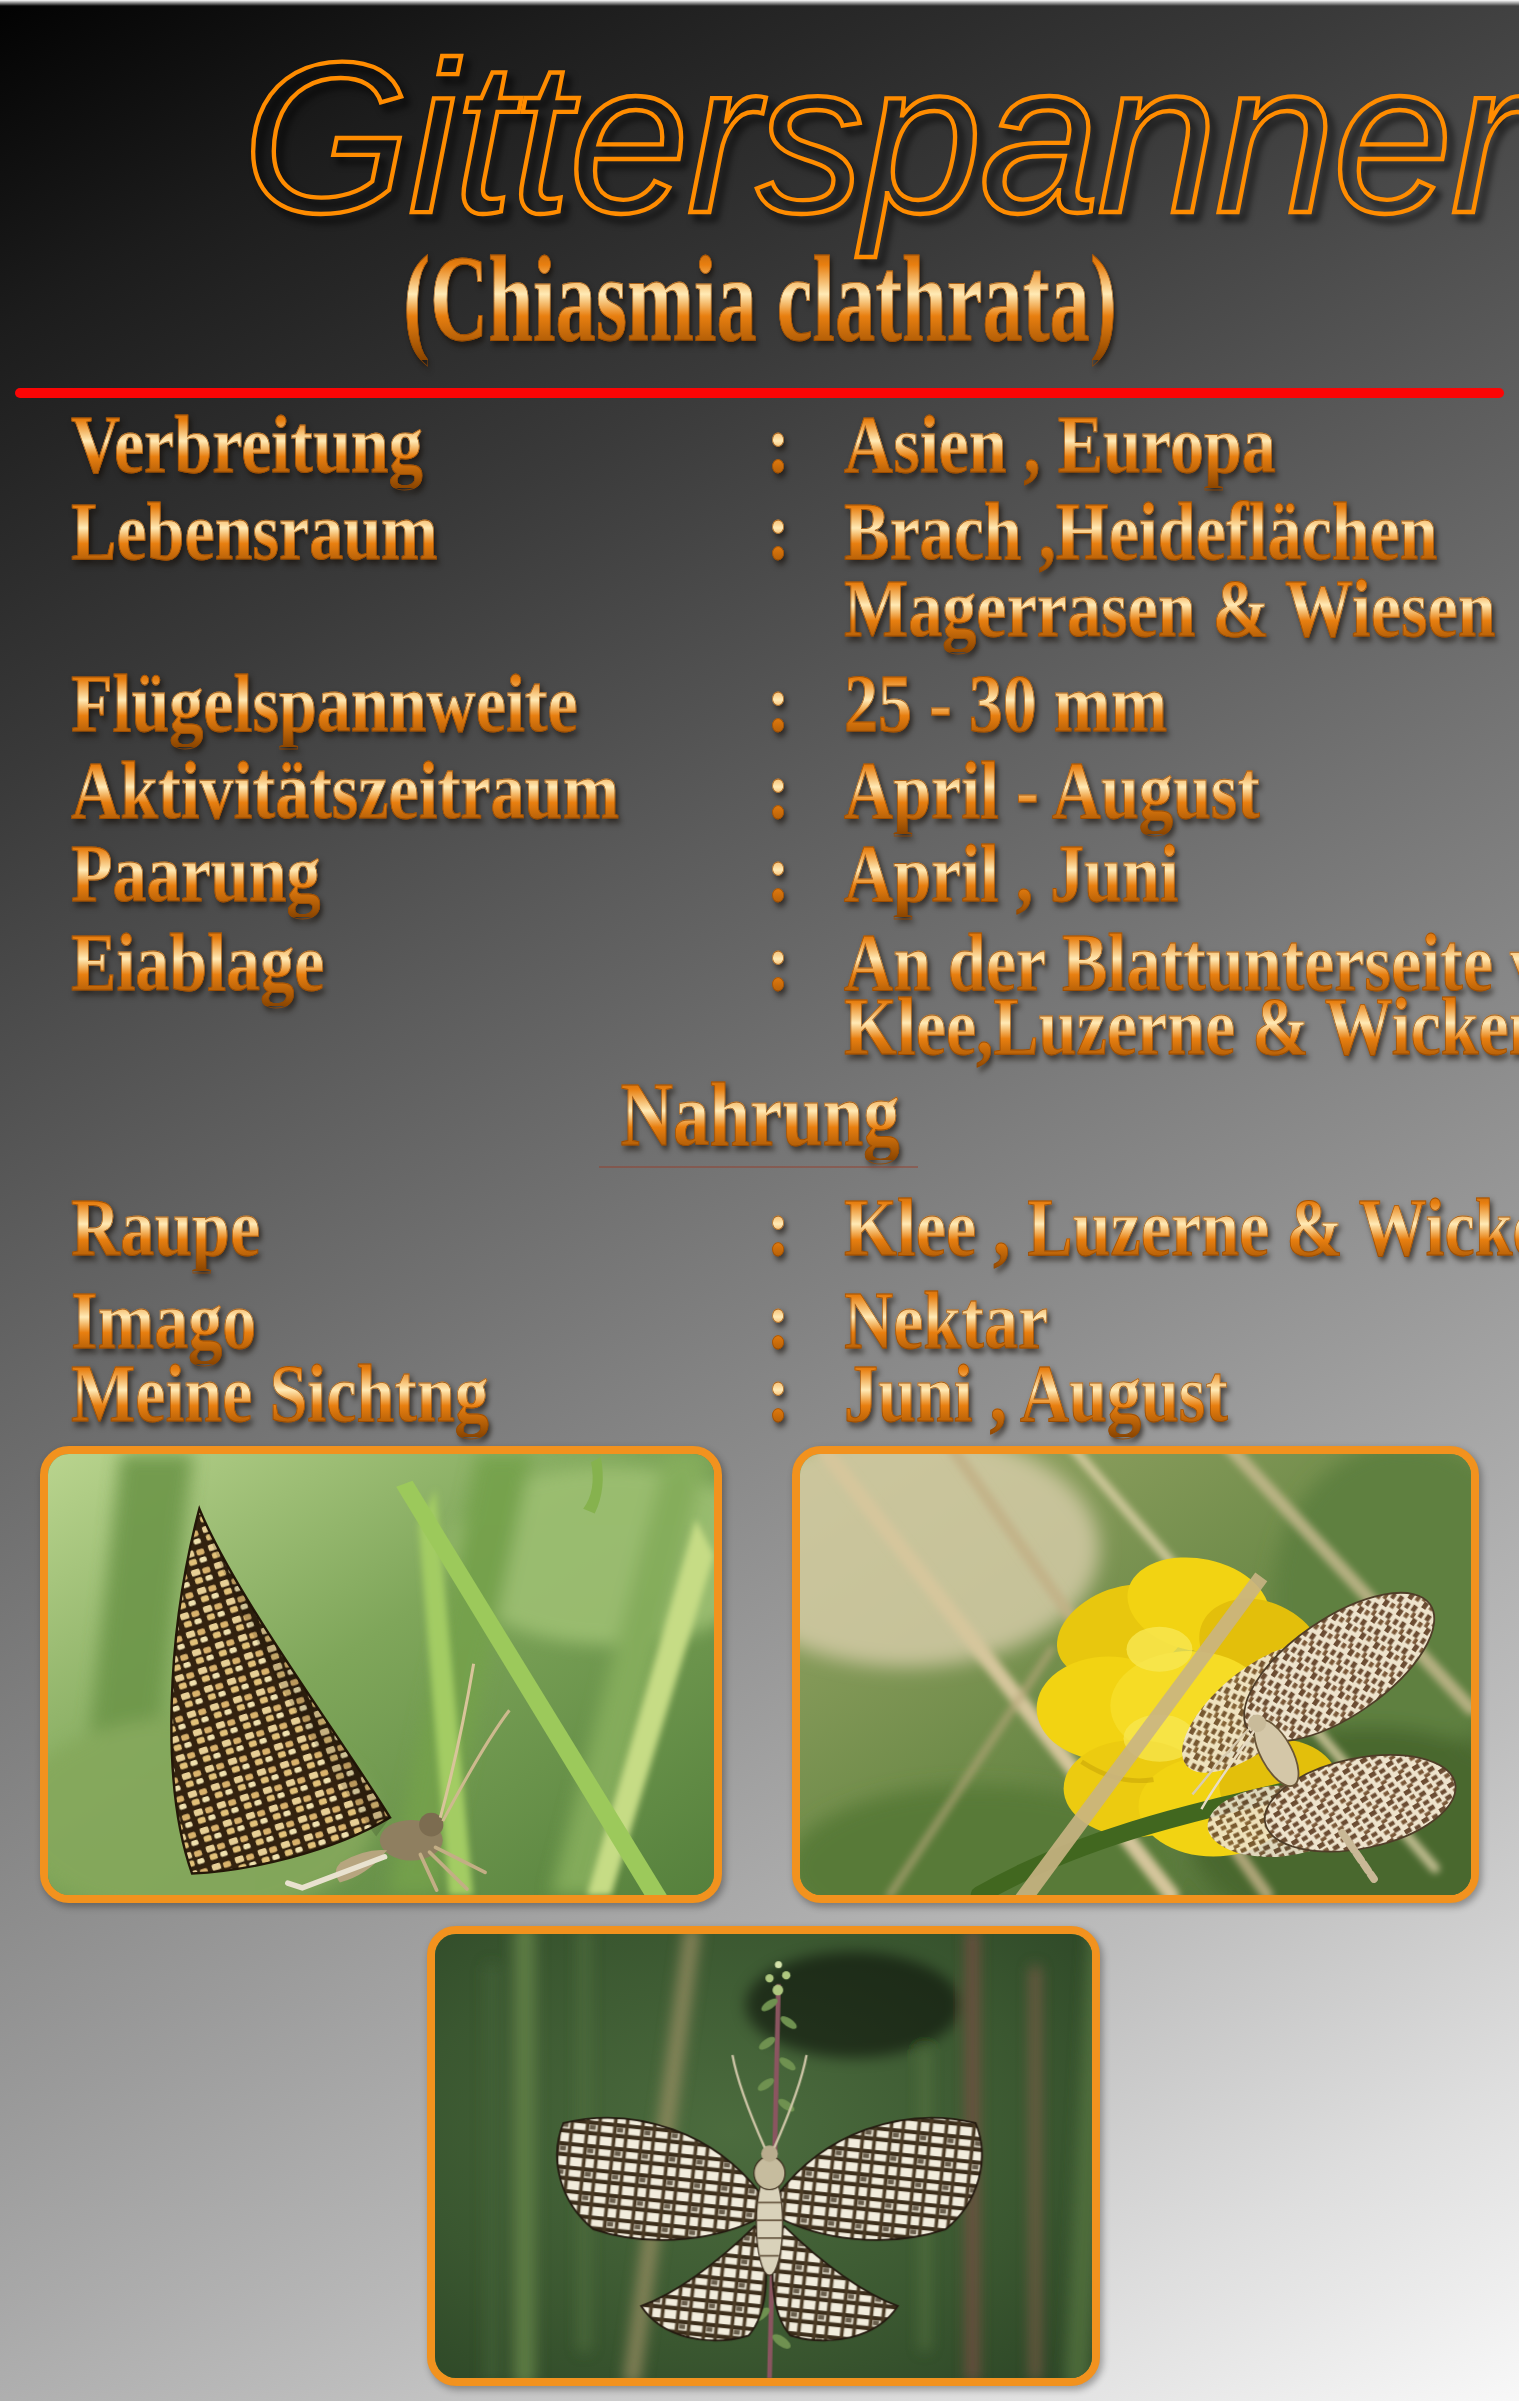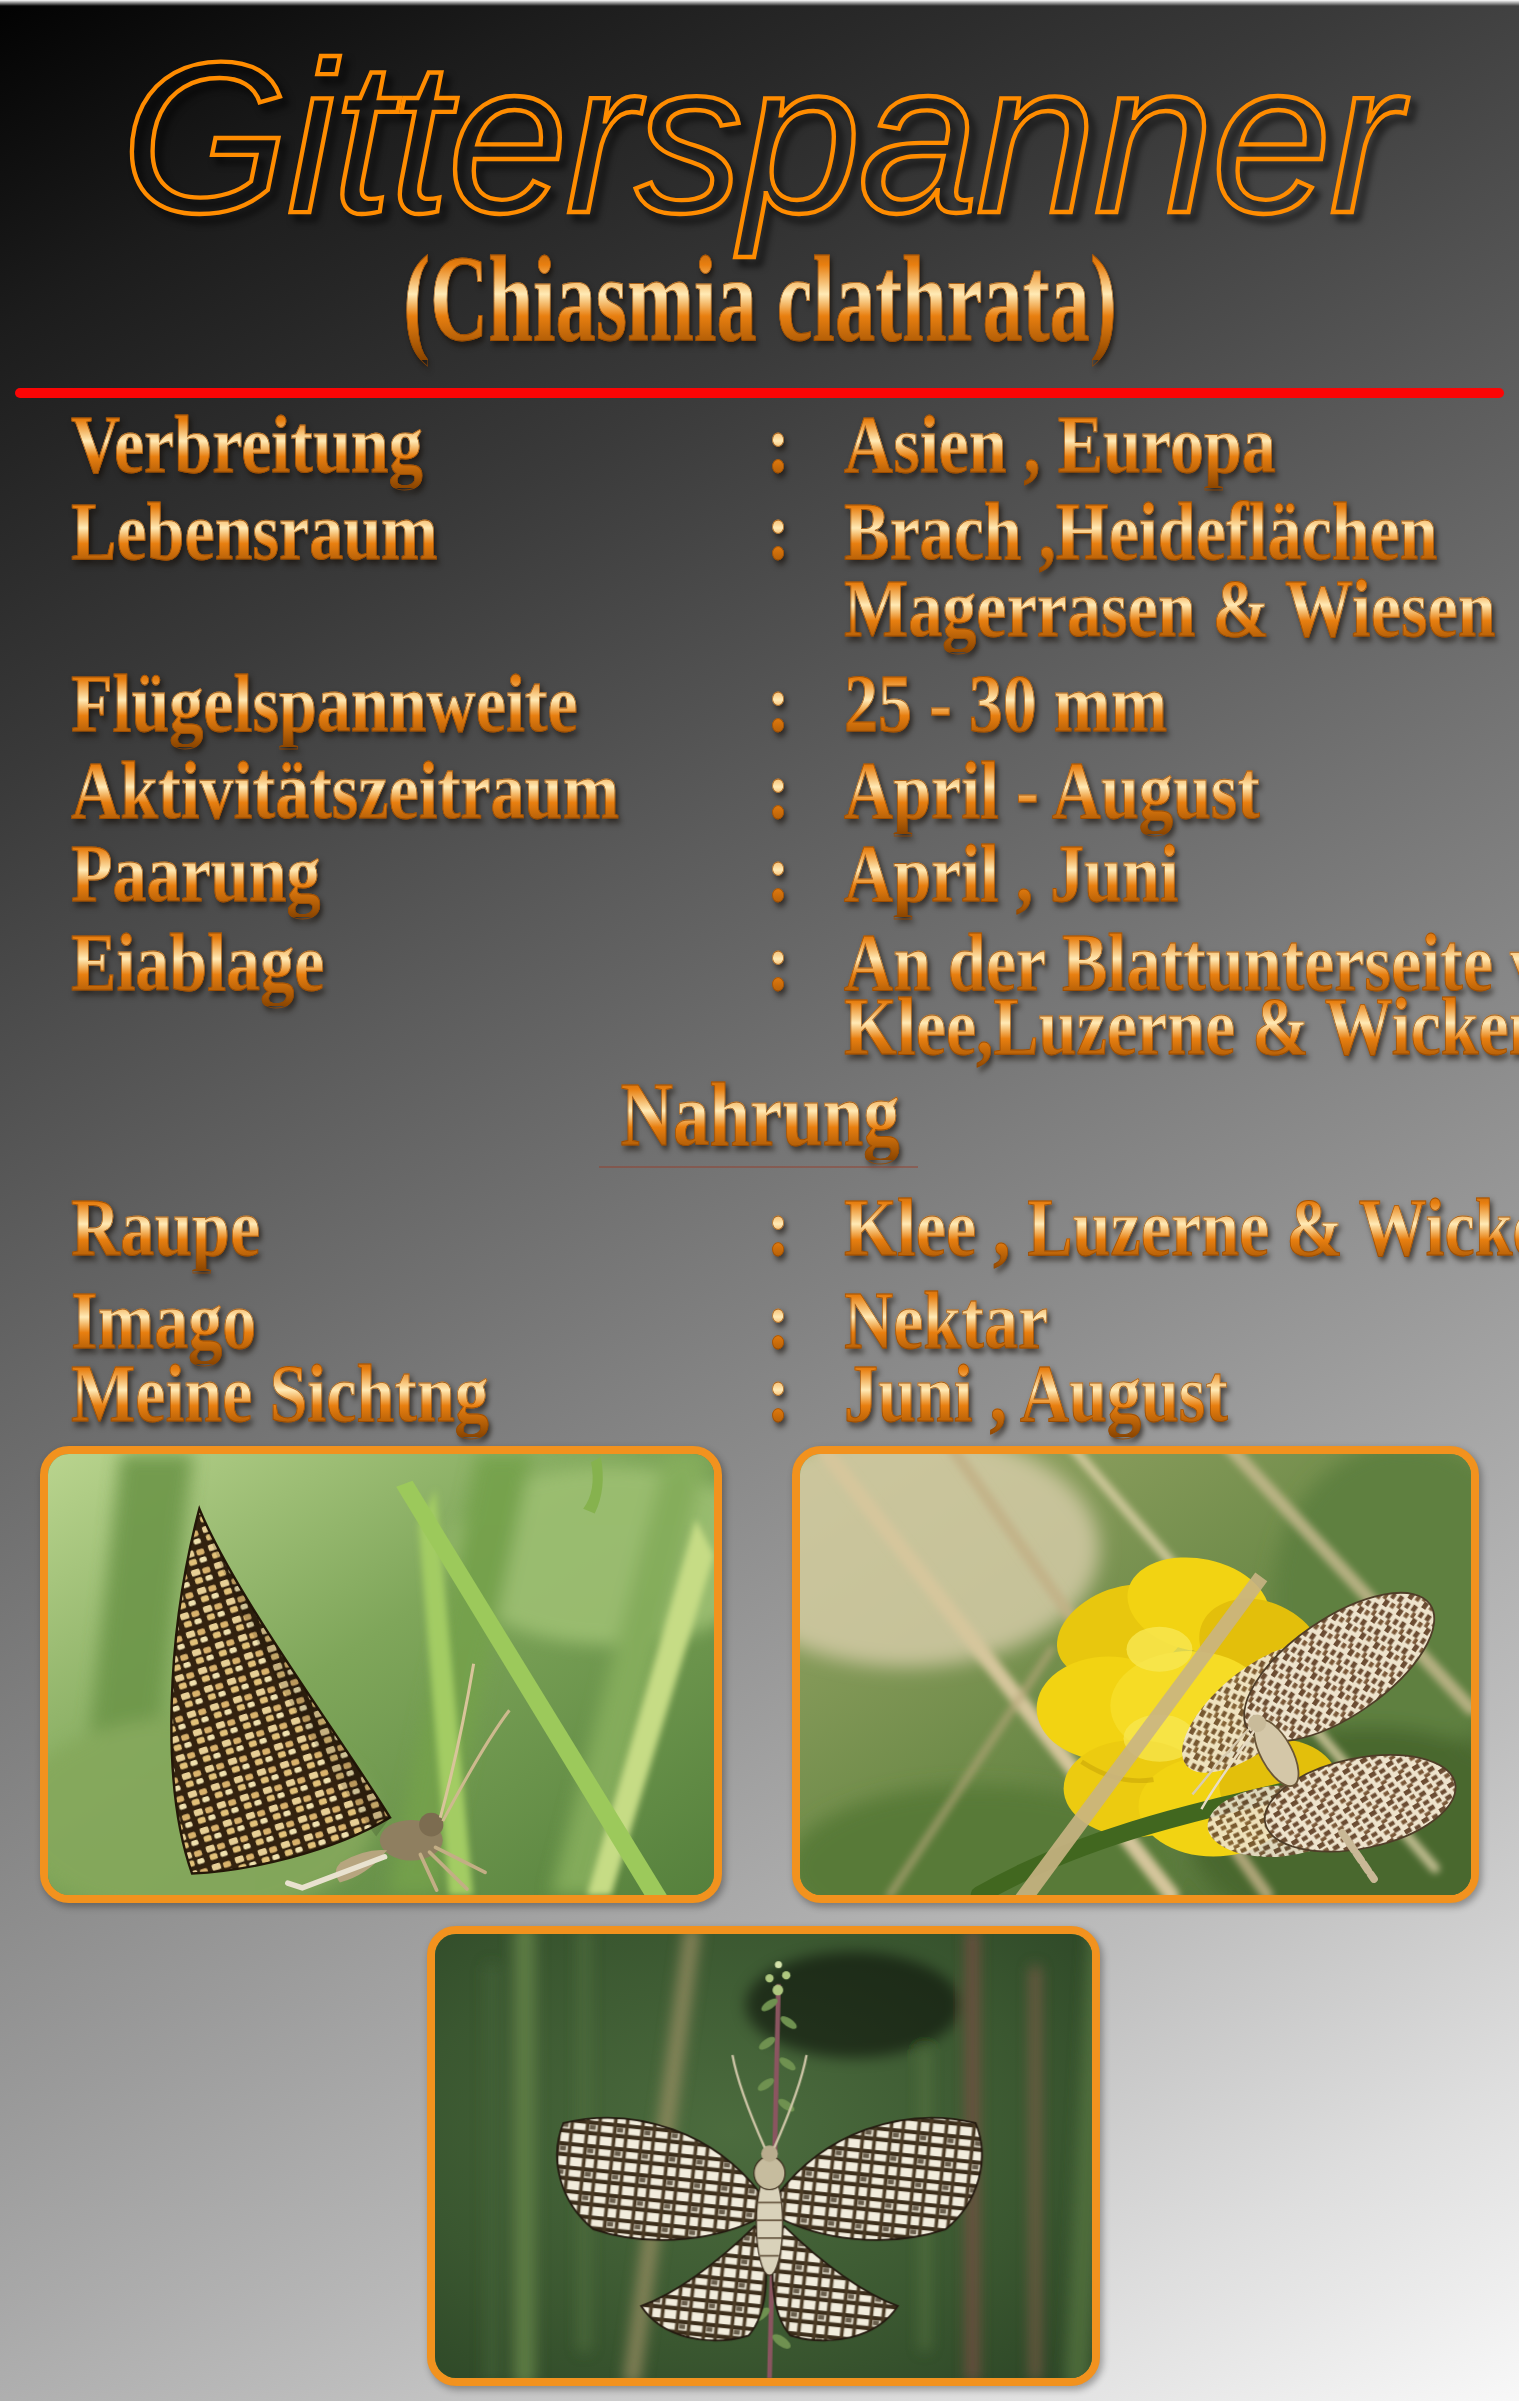--- a/index.html
+++ b/index.html
@@ -10,21 +10,21 @@
   .top-edge{position:absolute;top:0;left:0;right:0;height:5.5px;
         background:linear-gradient(180deg,#ffffff,rgba(255,255,255,0));}
 
   
   .grad{background-image:linear-gradient(180deg,#a85505 0%,var(--text-grad-main) 22%,
         var(--text-grad-light) 46%,var(--text-grad-main) 64%,var(--text-grad-dark) 100%);
         -webkit-background-clip:text;background-clip:text;color:transparent;
         -webkit-text-stroke:0.9px rgba(150,72,0,.8);
         filter:drop-shadow(3.6px 4.9px 3px rgba(15,8,2,.6));}
 
-  .title{position:absolute;top:29px;left:0;right:0;margin:0;text-align:center;
+  .title{position:absolute;top:29px;left:0;right:0;margin:0;text-align:right;
         font-family:"Liberation Sans","DejaVu Sans",sans-serif;
         font-style:italic;font-weight:normal;font-size:216px;line-height:1;letter-spacing:-2.4px;
         color:transparent;-webkit-text-stroke:4.3px var(--title-outline);
         filter:drop-shadow(6px 7.3px 3.6px rgba(0,0,0,.75));}
   .subtitle{position:absolute;top:238px;left:0;right:0;margin:0;text-align:center;
         font-weight:bold;font-size:122px;line-height:1;
         transform:scaleX(.66);transform-origin:50% 0;}
   .redline{position:absolute;top:388px;left:14.6px;width:1489px;height:10.3px;
         background:var(--divider-red);border-radius:5.5px;}
 

